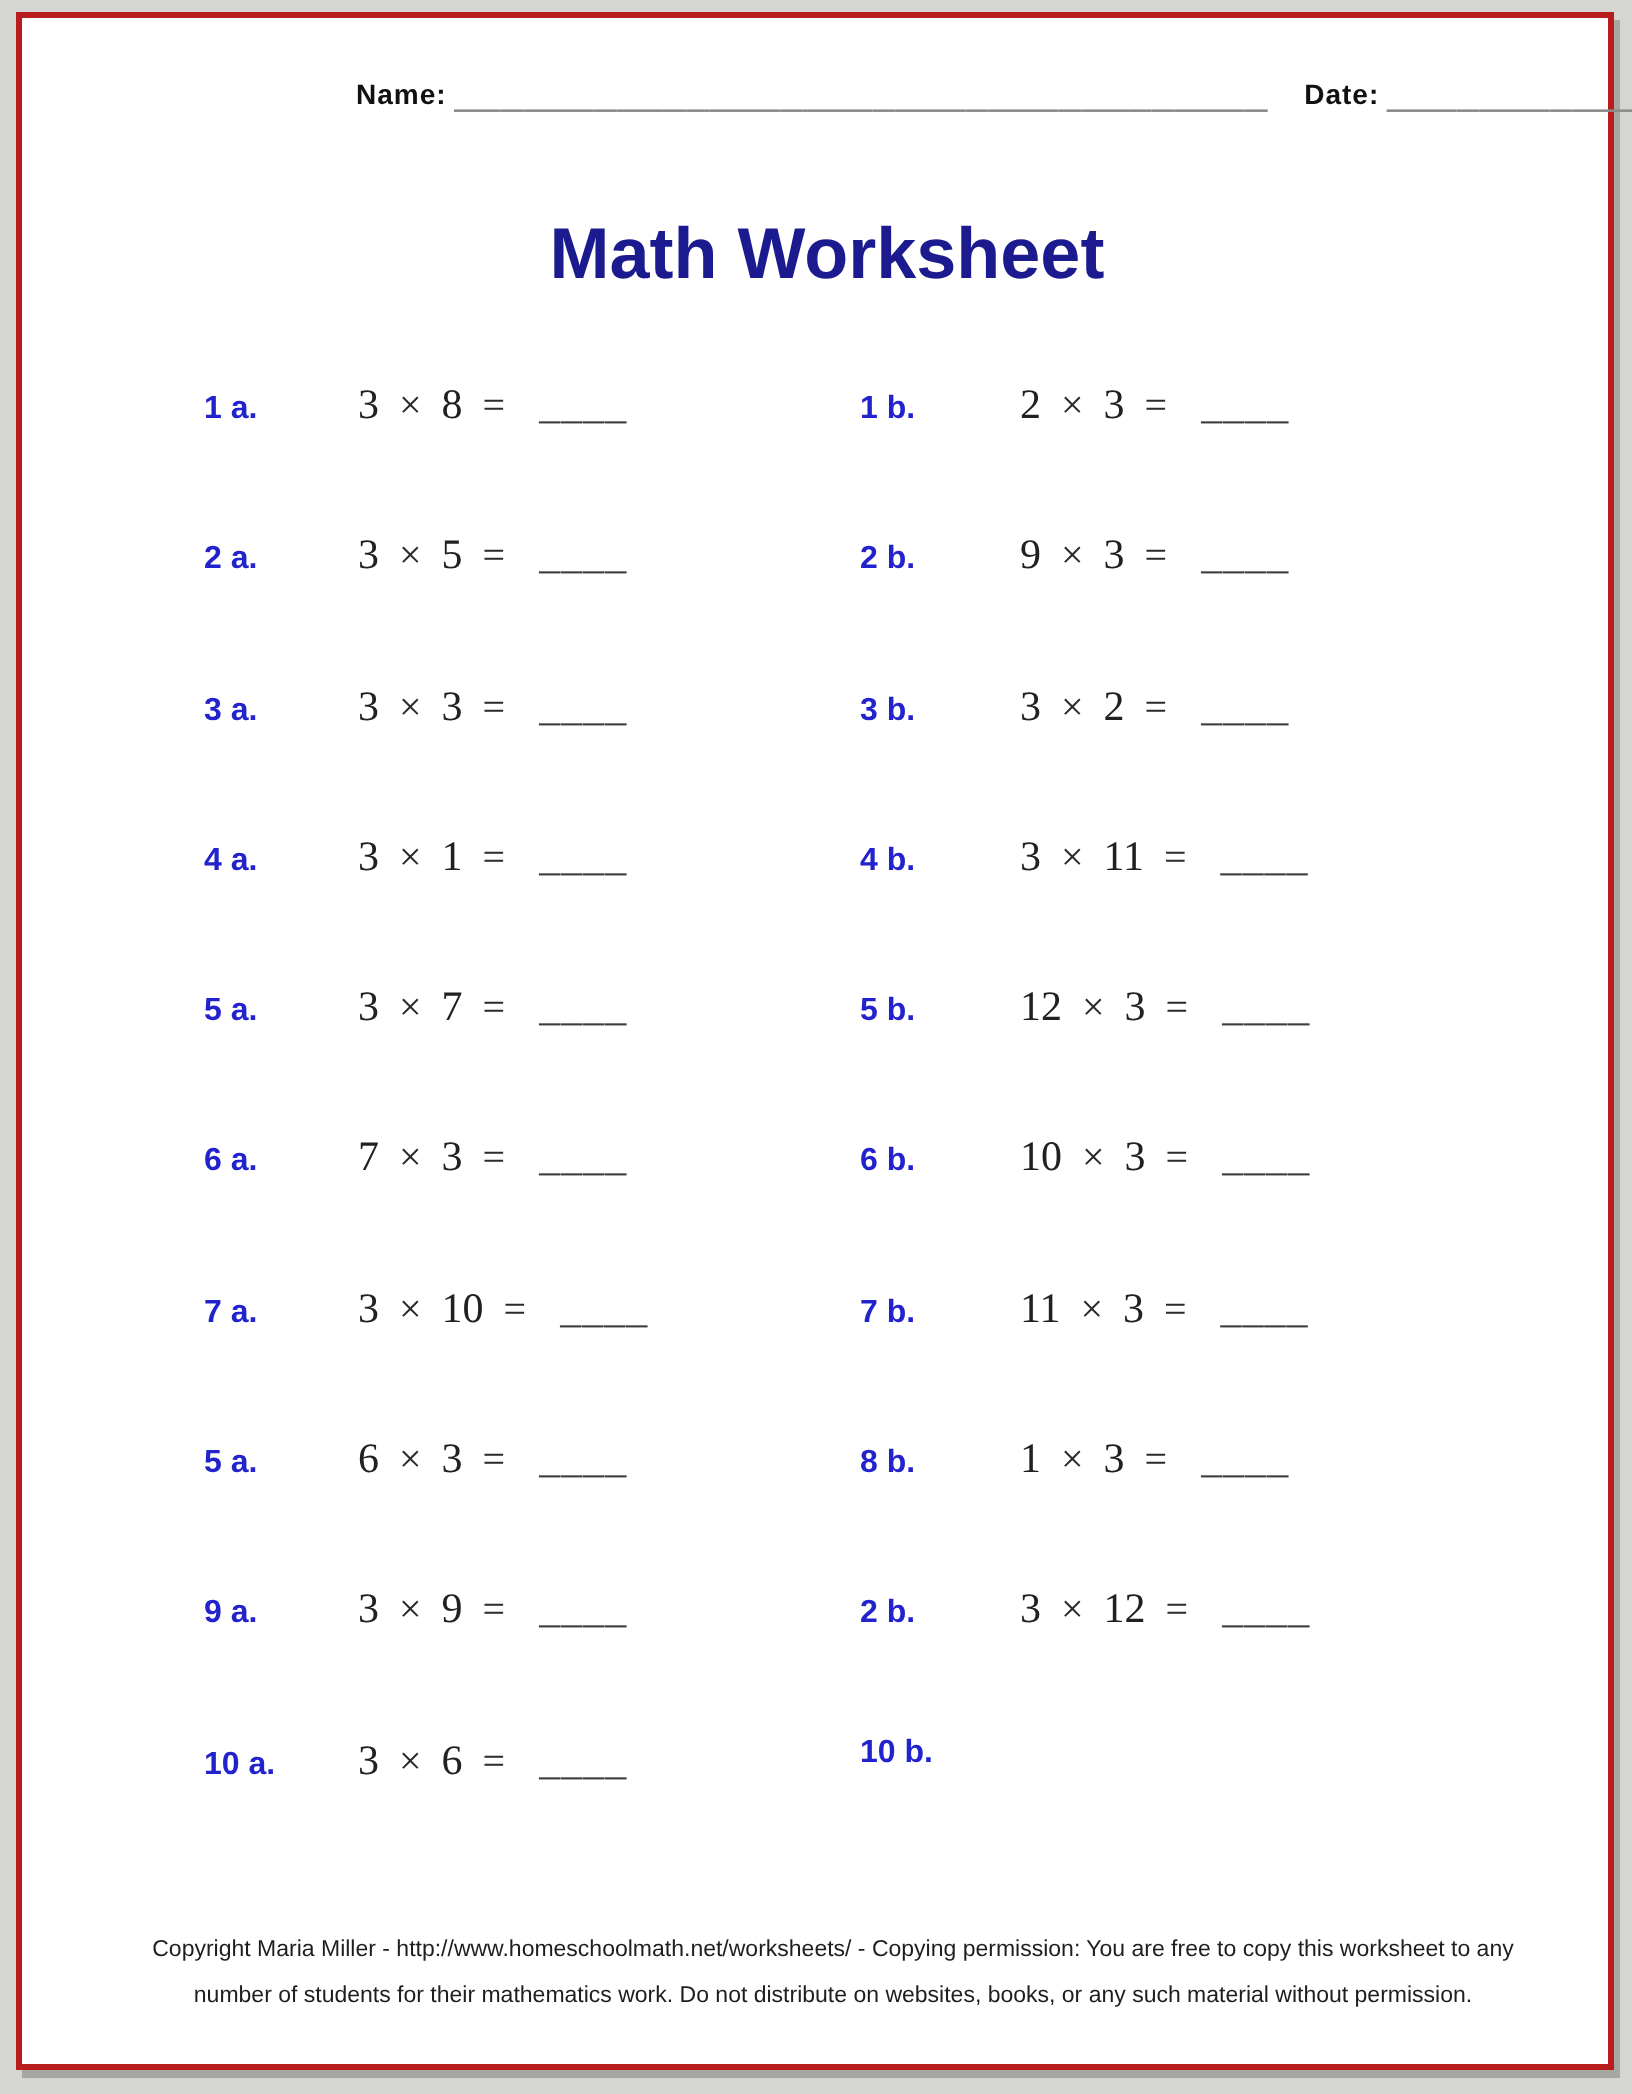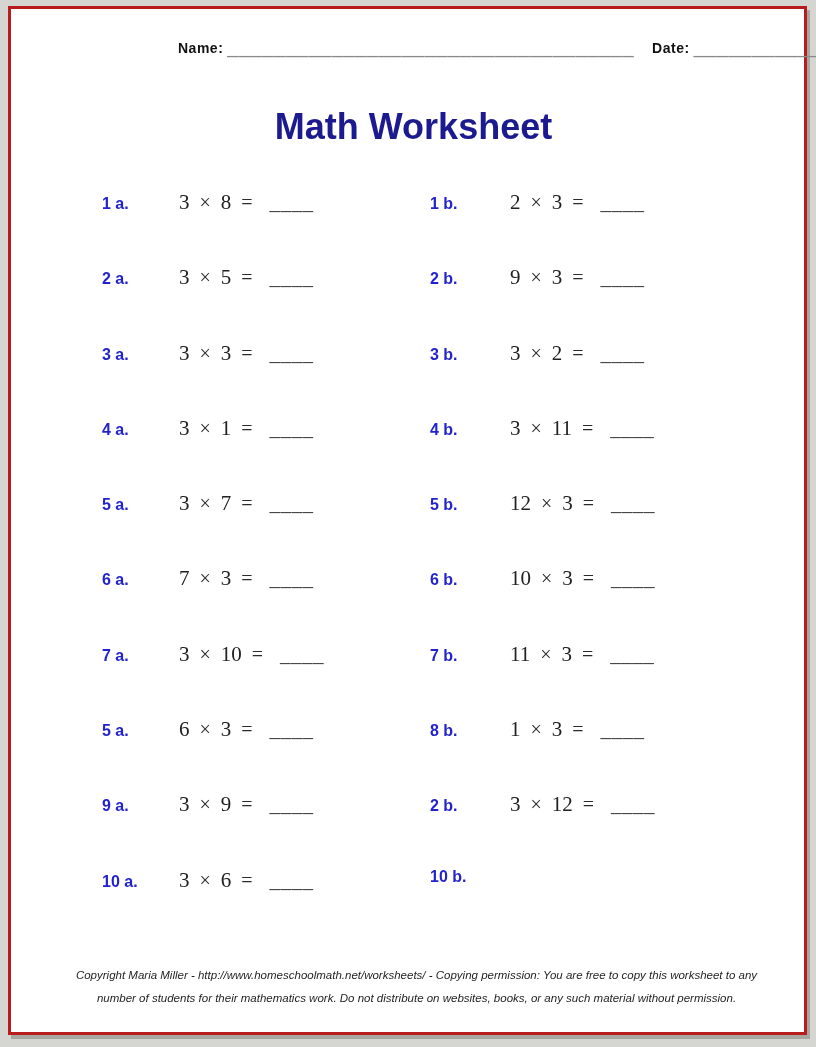--- a/index.html
+++ b/index.html
@@ -88,21 +88,20 @@
   .expr .ablank {
     margin-left: 7px;
     color: #3c3c3c;
     letter-spacing: 0.5px;
   }
   
   .footer {
     position: absolute;
     bottom: 22px; left: 18px; right: 0;
     text-align: center;
-    font-style: italic;
     font-size: 11.5px;
     line-height: 23px;
     color: #1e1e1e;
   }
 </style>
 </head>
 <body>
 
 <div class="page">
 

